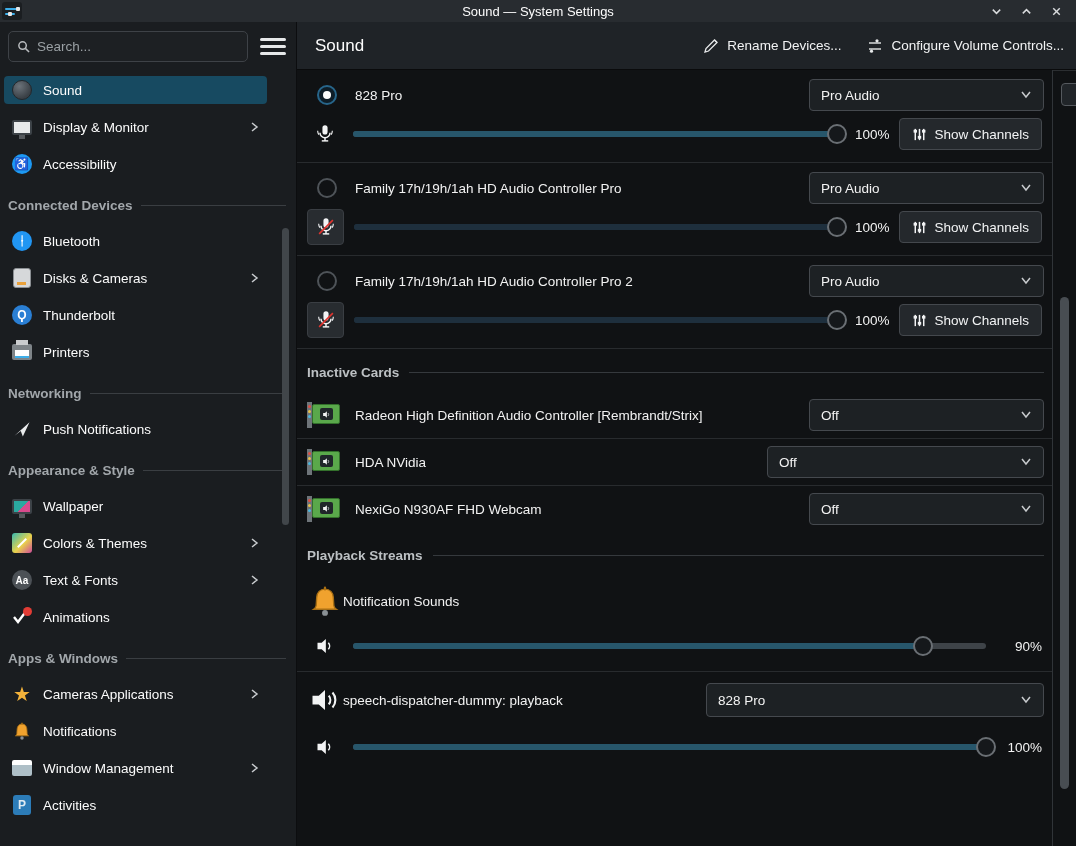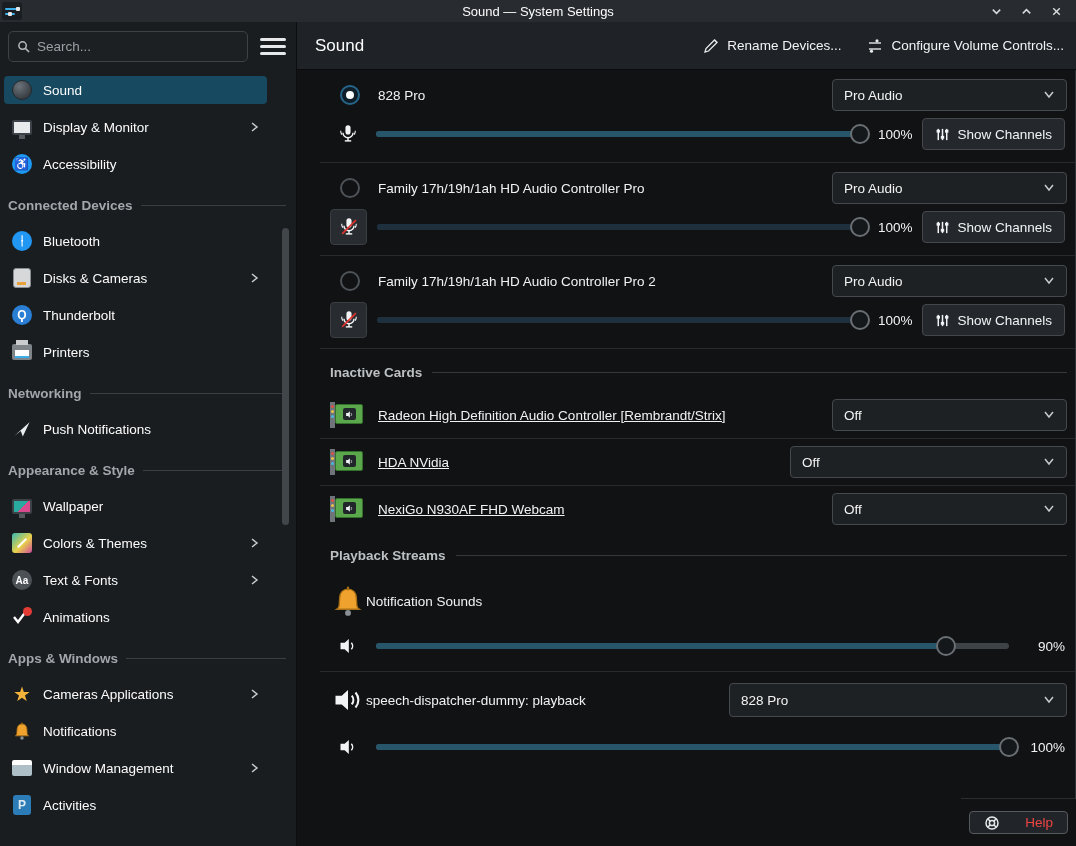--- a/index.html
+++ b/index.html
@@ -78,21 +78,21 @@
   
   .main-col { flex:1; display:flex; flex-direction:column; min-width:0; }
   .main-header { height:48px; background:#1f2327; border-bottom:1px solid #0a0b0c; display:flex; align-items:center;
     padding:0 12px 0 18px; gap:10px; flex:0 0 auto; }
   .page-title { font-size:17px; color:#fcfcfc; }
   .header-actions { margin-left:auto; display:flex; align-items:center; gap:26px; }
   .hdr-btn { background:transparent; border:none; color:#f2f3f4; font-size:13.5px; display:flex; align-items:center;
     gap:8px; cursor:pointer; font-family:"Liberation Sans", sans-serif; white-space:nowrap; }
   .hdr-btn svg { width:16px; height:16px; }
 
-  .content-wrap { flex:1; display:flex; flex-direction:column; min-height:0; position:relative;align-items:flex-end; }
+  .content-wrap { flex:1; display:flex; flex-direction:row; min-height:0; position:relative; }
   .scroll-view { flex:1; display:flex; min-height:0; }
   .rows { width:756px; border-right:1px solid #303438; overflow:hidden; }
   .scroll-gutter { flex:1; position:relative; }
   .main-scrollbar { position:absolute; left:7px; top:227px; width:9px; height:492px; background:#484d52; border-radius:5px; }
 
   .sep { height:1px; background:#282b2e; }
 
   
   .device-row { padding:8px 8px 6px 8px; }
   .dr-top { height:34px; display:flex; align-items:center; }
@@ -136,21 +136,21 @@
   .card-ico { width:36px; height:30px; position:relative; flex:0 0 auto; }
   .card-ico .bracket { position:absolute; left:0; top:2px; width:5px; height:26px; background:#6e7479; }
   .card-ico .d1,.card-ico .d2,.card-ico .d3 { position:absolute; left:1px; width:3px; height:3px; border-radius:50%; }
   .card-ico .d1 { top:5px; background:#e05044; }
   .card-ico .d2 { top:10px; background:#e8c24a; }
   .card-ico .d3 { top:15px; background:#4ab8e0; }
   .card-ico .pcb { position:absolute; left:5px; top:4px; width:28px; height:20px; background:#5aa84b; border:1px solid #33702b; border-radius:2px; }
   .card-ico .chip { position:absolute; left:13px; top:8px; width:13px; height:12px; background:#20262a; border-radius:2px;
     display:flex; align-items:center; justify-content:center; }
   .card-ico .chip svg { width:9px; height:9px; fill:#dfe2e4; }
-  .card-name { margin-left:12px;text-decoration:underline; }
+  .card-name { margin-left:12px; }
 
   
   .stream-head { height:52px; display:flex; align-items:center; padding:0 8px 0 10px; }
   .stream-head .big-ico { width:36px; height:36px; display:flex; align-items:center; justify-content:center; flex:0 0 auto; }
   .stream-name { }
   .stream-slider-row { height:44px; display:flex; align-items:center; gap:10px; padding:0 10px 6px 10px; }
   .spk-ico { width:36px; height:24px; display:flex; align-items:center; justify-content:center; flex:0 0 auto; }
   .spk-ico svg { width:20px; height:20px; }
   .big-spk svg { width:30px; height:30px; }
   .pct-wide { width:46px; text-align:right; flex:0 0 auto; margin-right:0px; }

